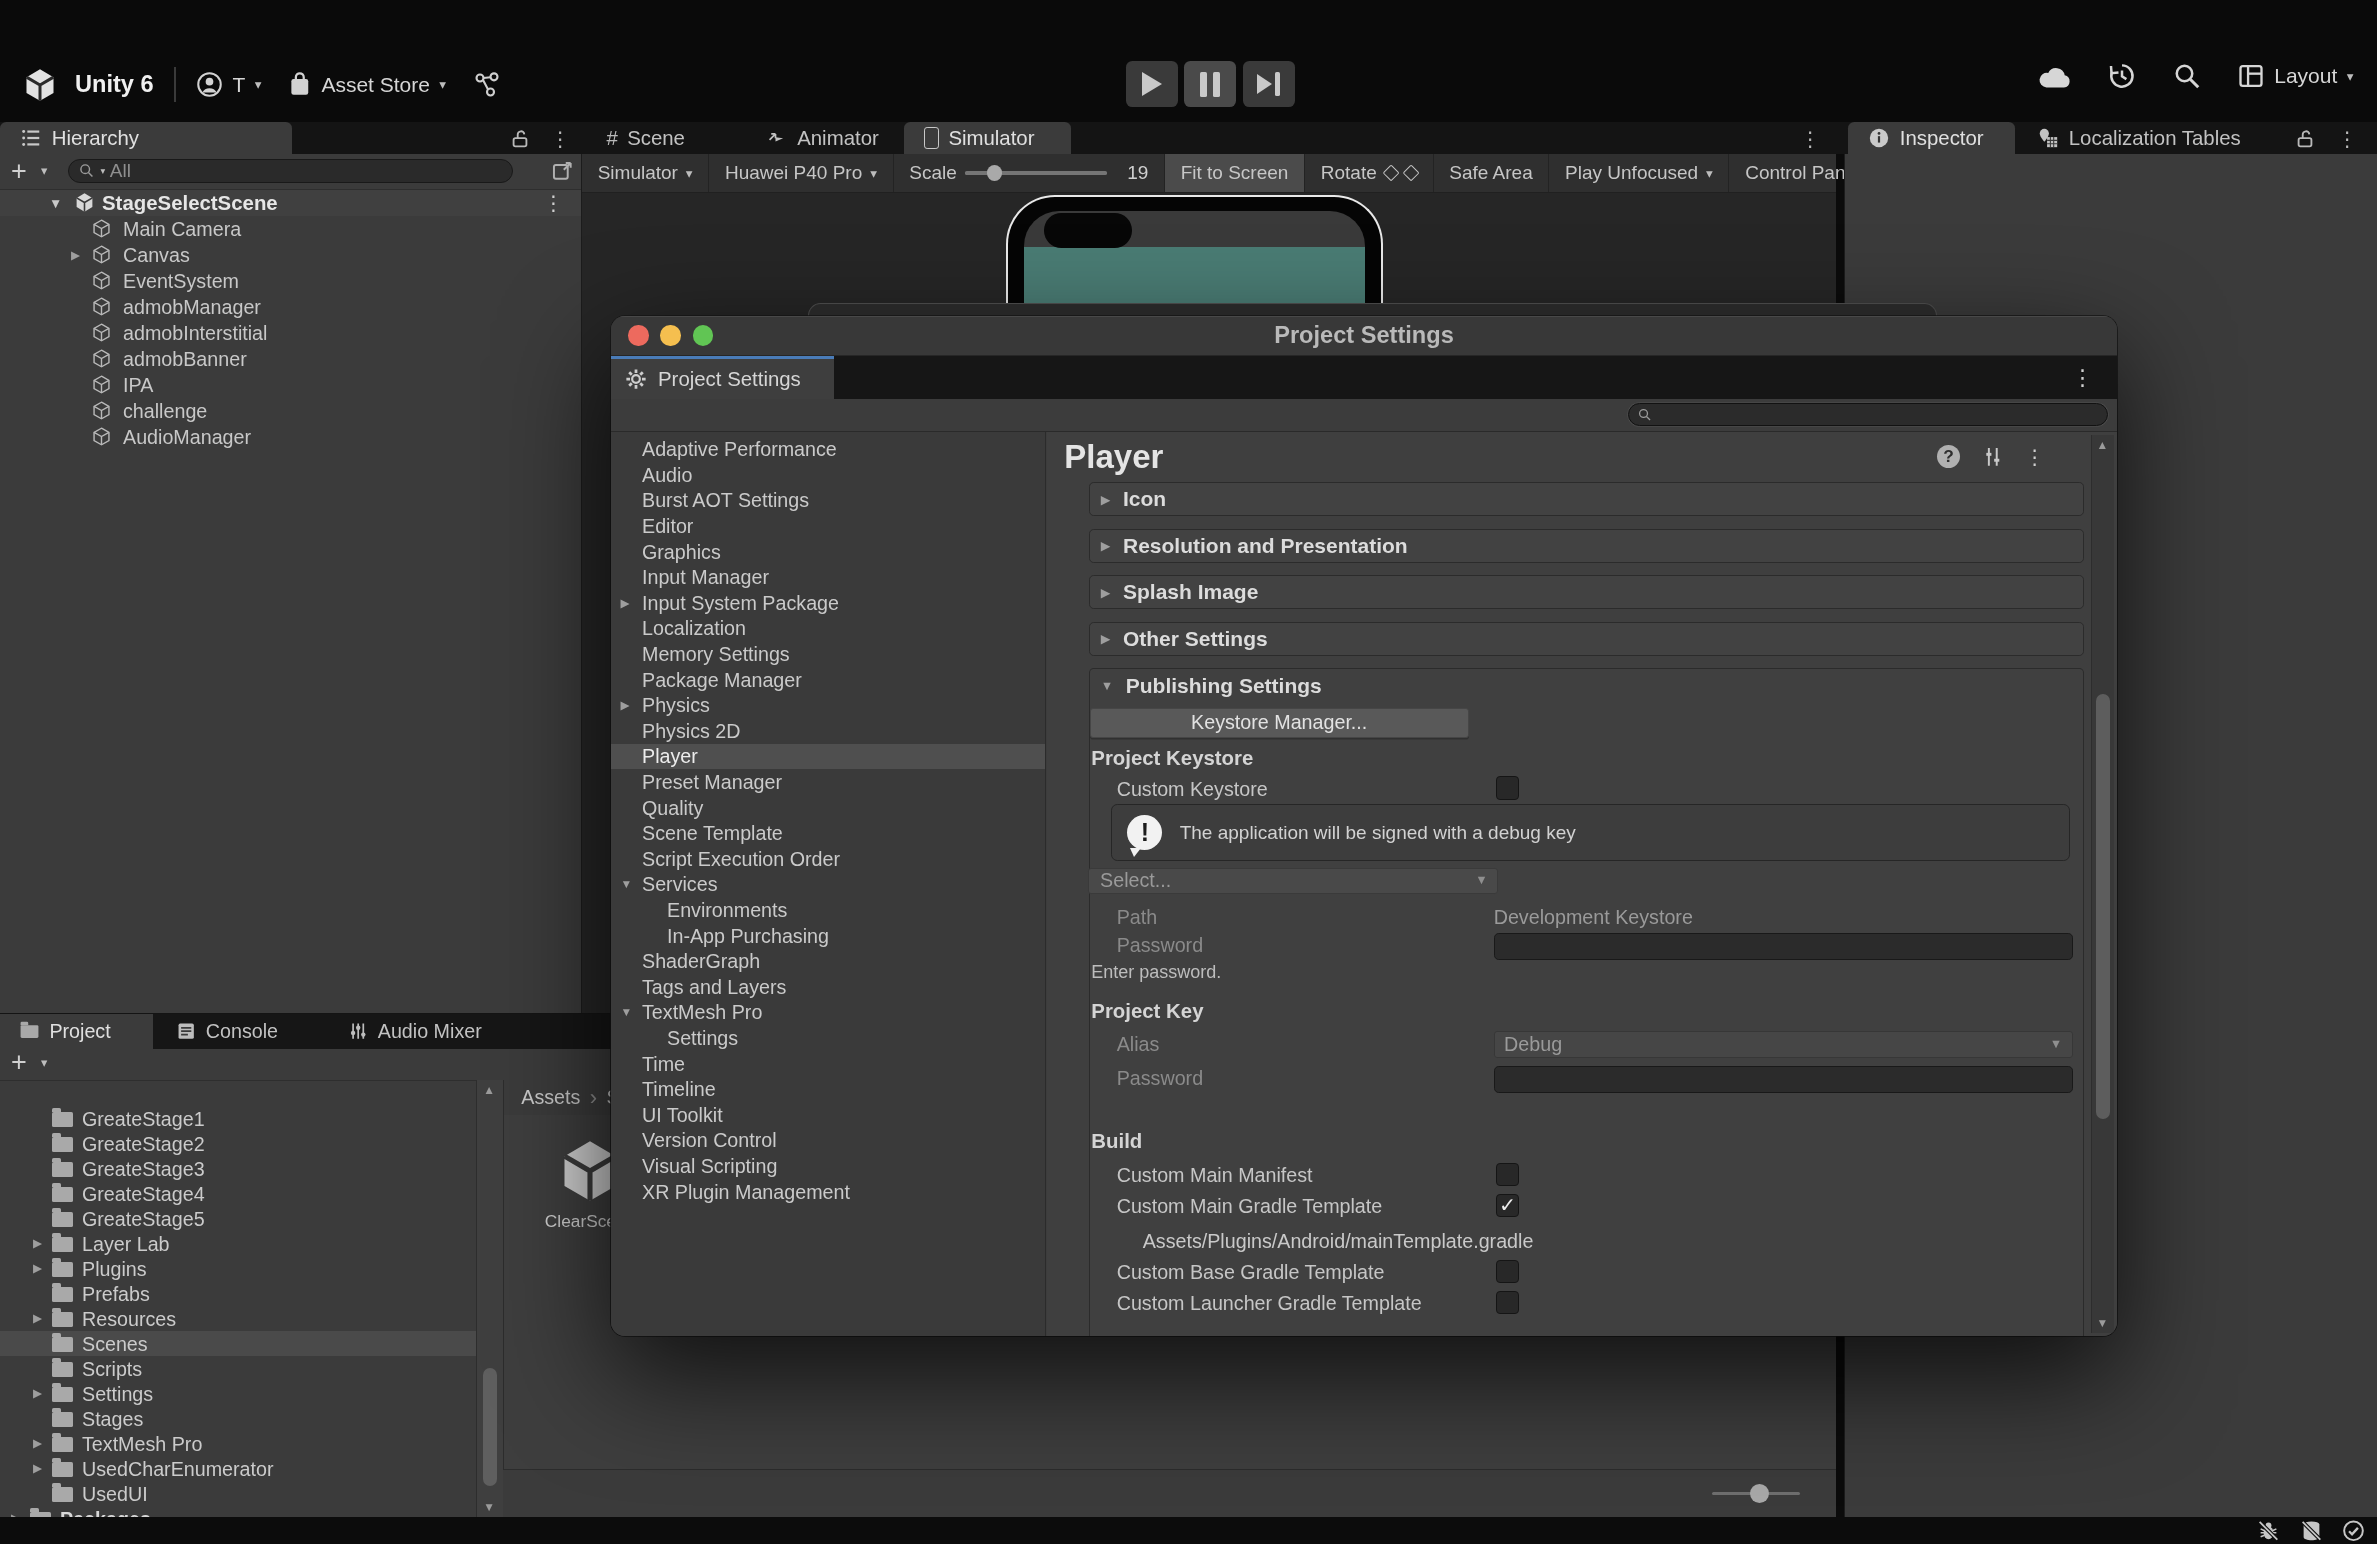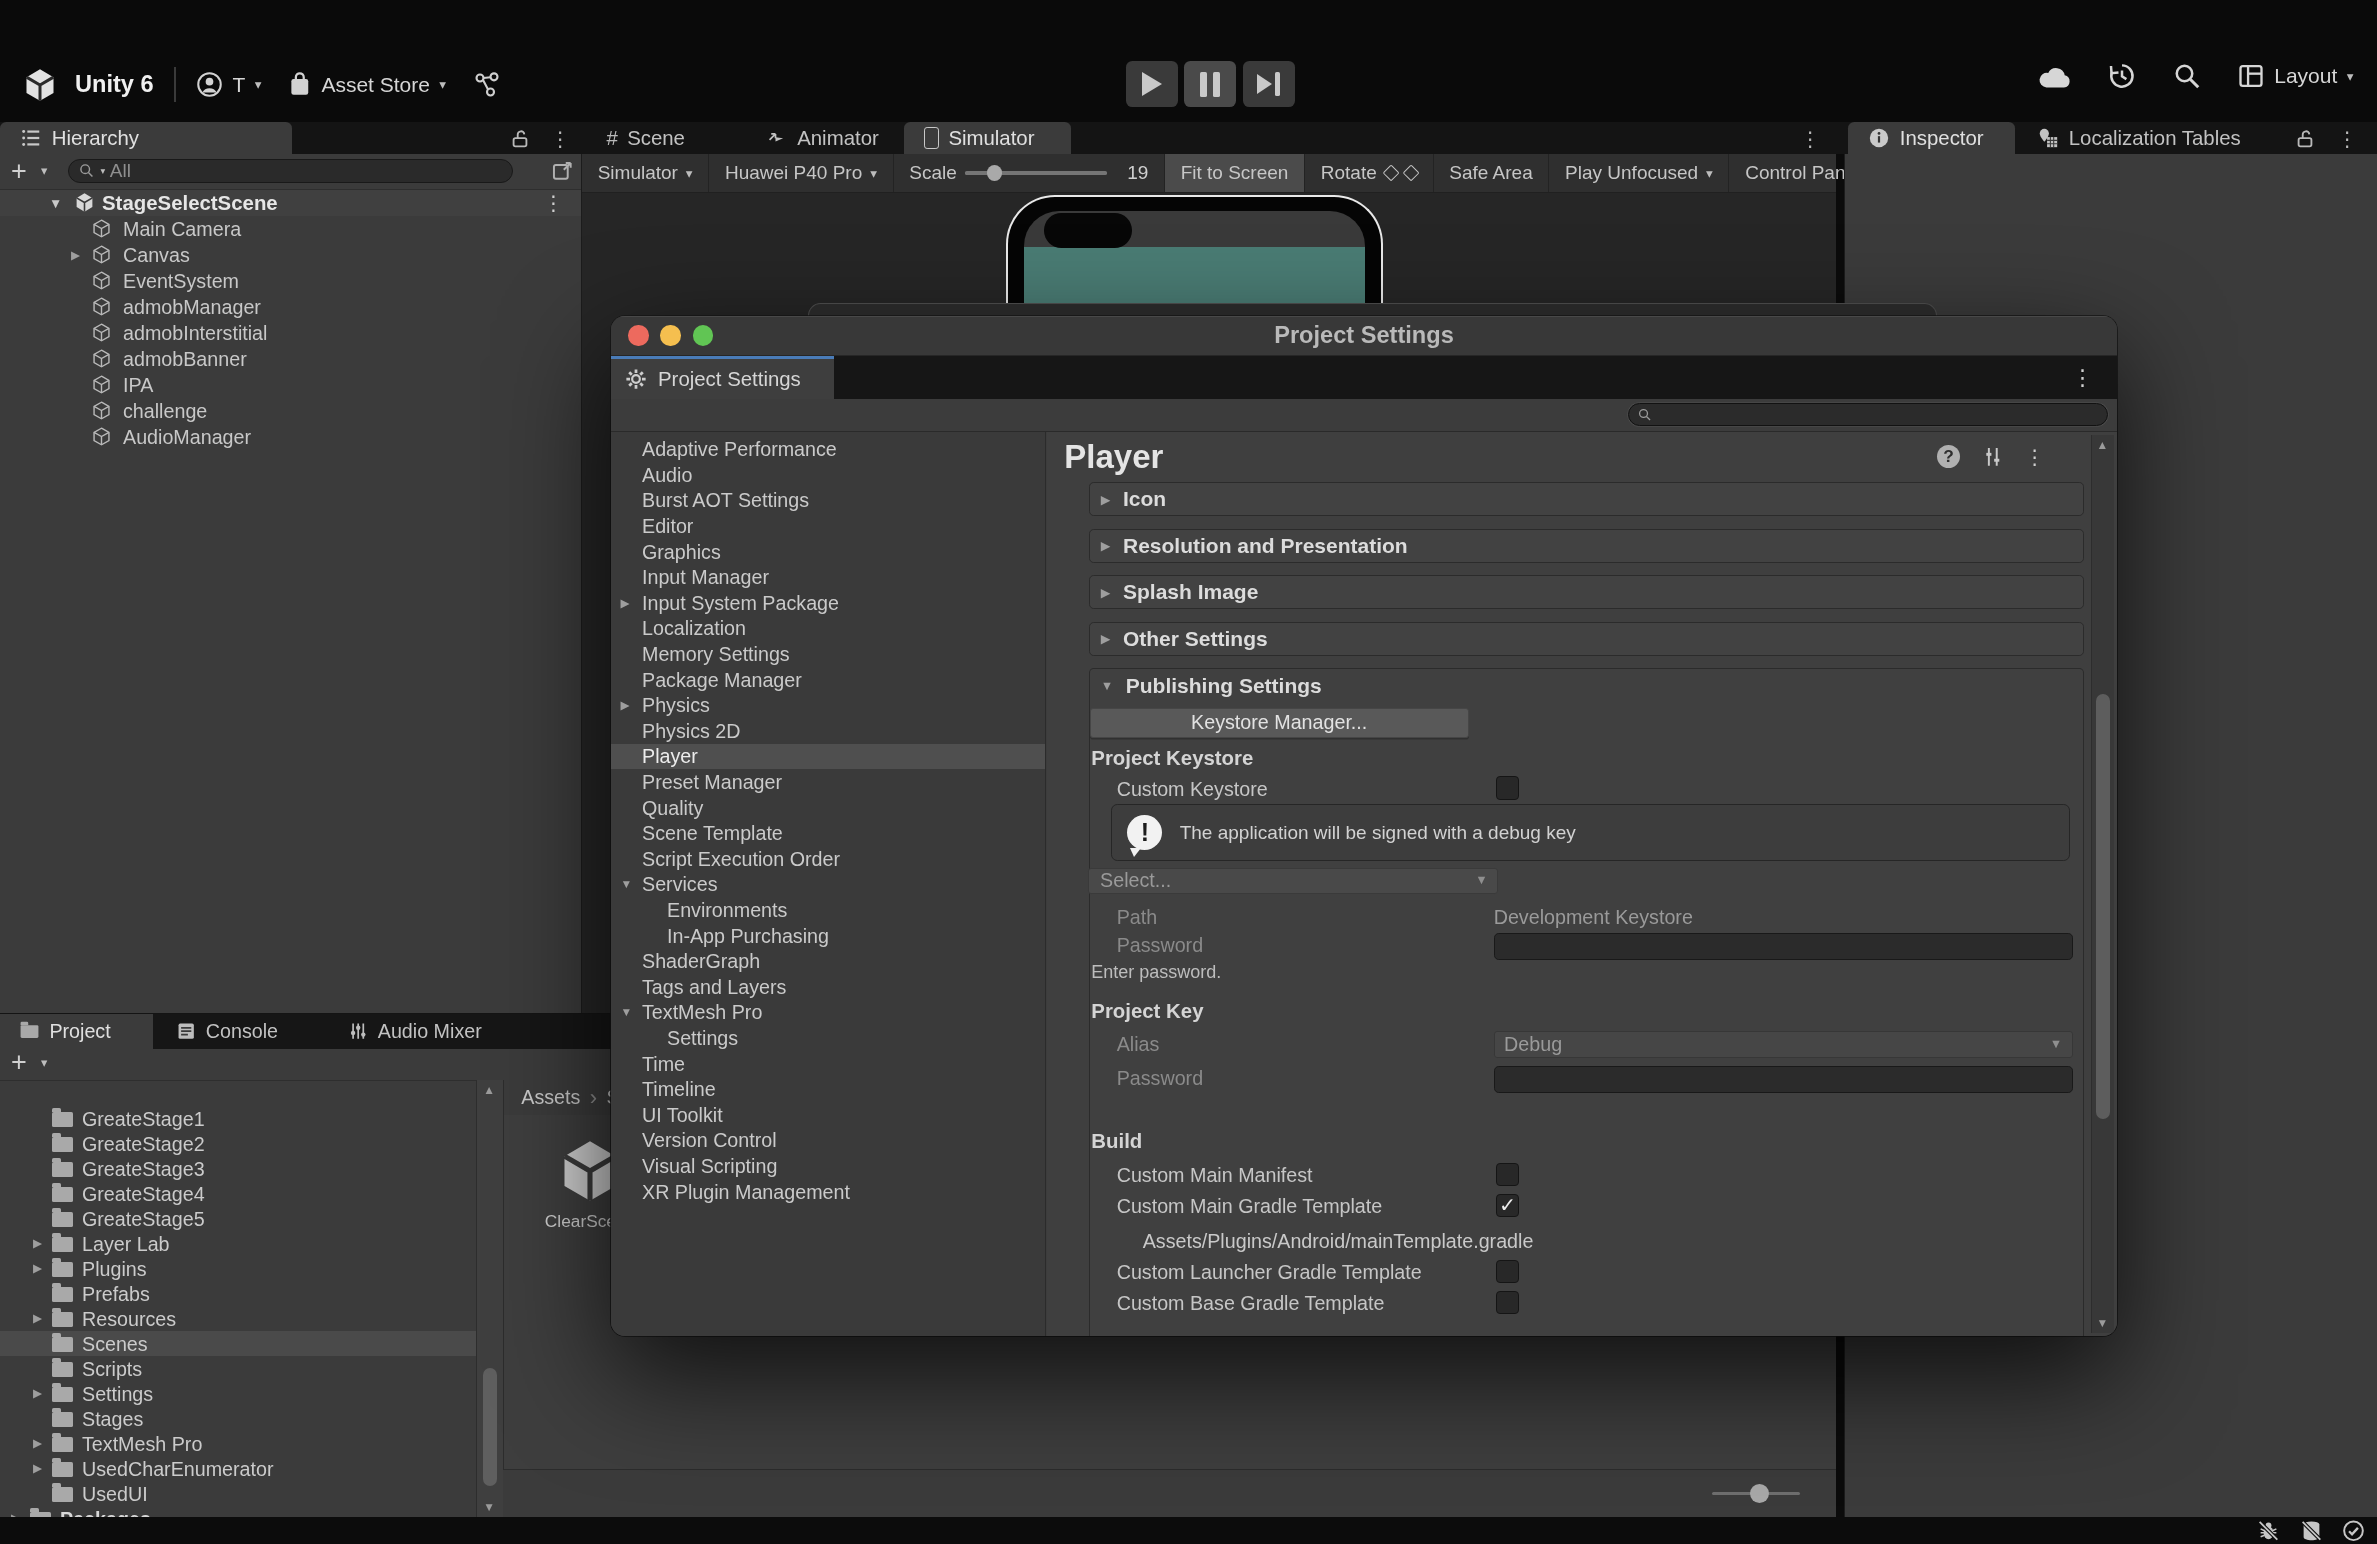--- a/index.html
+++ b/index.html
@@ -848,25 +848,25 @@
                 <span class="cb"></span>
               </div>
               <div class="brow">
                 <span class="l">Custom Main Gradle Template</span>
                 <span class="cb on"></span>
               </div>
               <div class="noterow">
                 <span class="t">Assets/Plugins/Android/mainTemplate.gradle</span>
               </div>
               <div class="brow">
-                <span class="l">Custom Launcher Gradle Template</span>
+                <span class="l">Custom Base Gradle Template</span>
                 <span class="cb"></span>
               </div>
               <div class="brow">
-                <span class="l">Custom Base Gradle Template</span>
+                <span class="l">Custom Launcher Gradle Template</span>
                 <span class="cb"></span>
               </div>
             </div>
         </div>
       </div>
       <div class="vscroll" style="top:3.1px;">
         <span class="up">▲</span>
         <span class="thumb"></span>
         <span class="dn">▼</span>
       </div>

